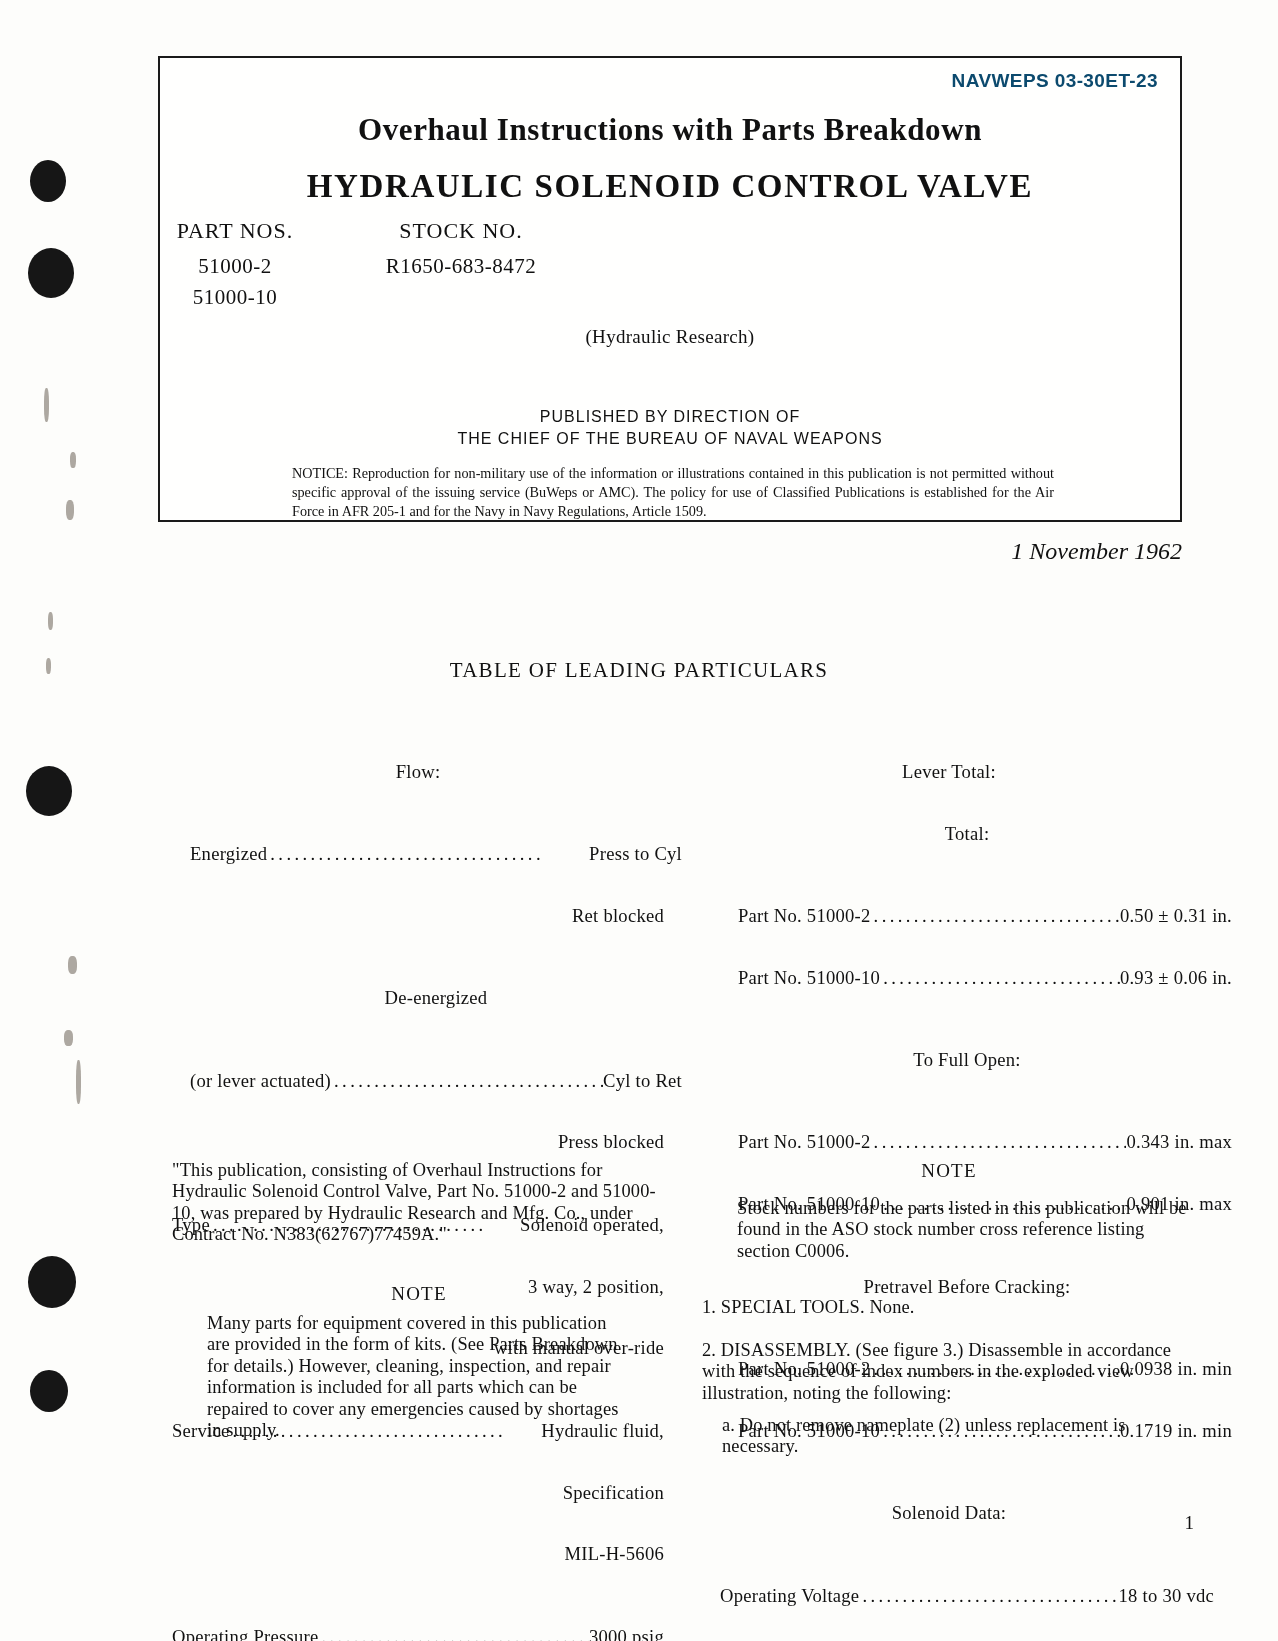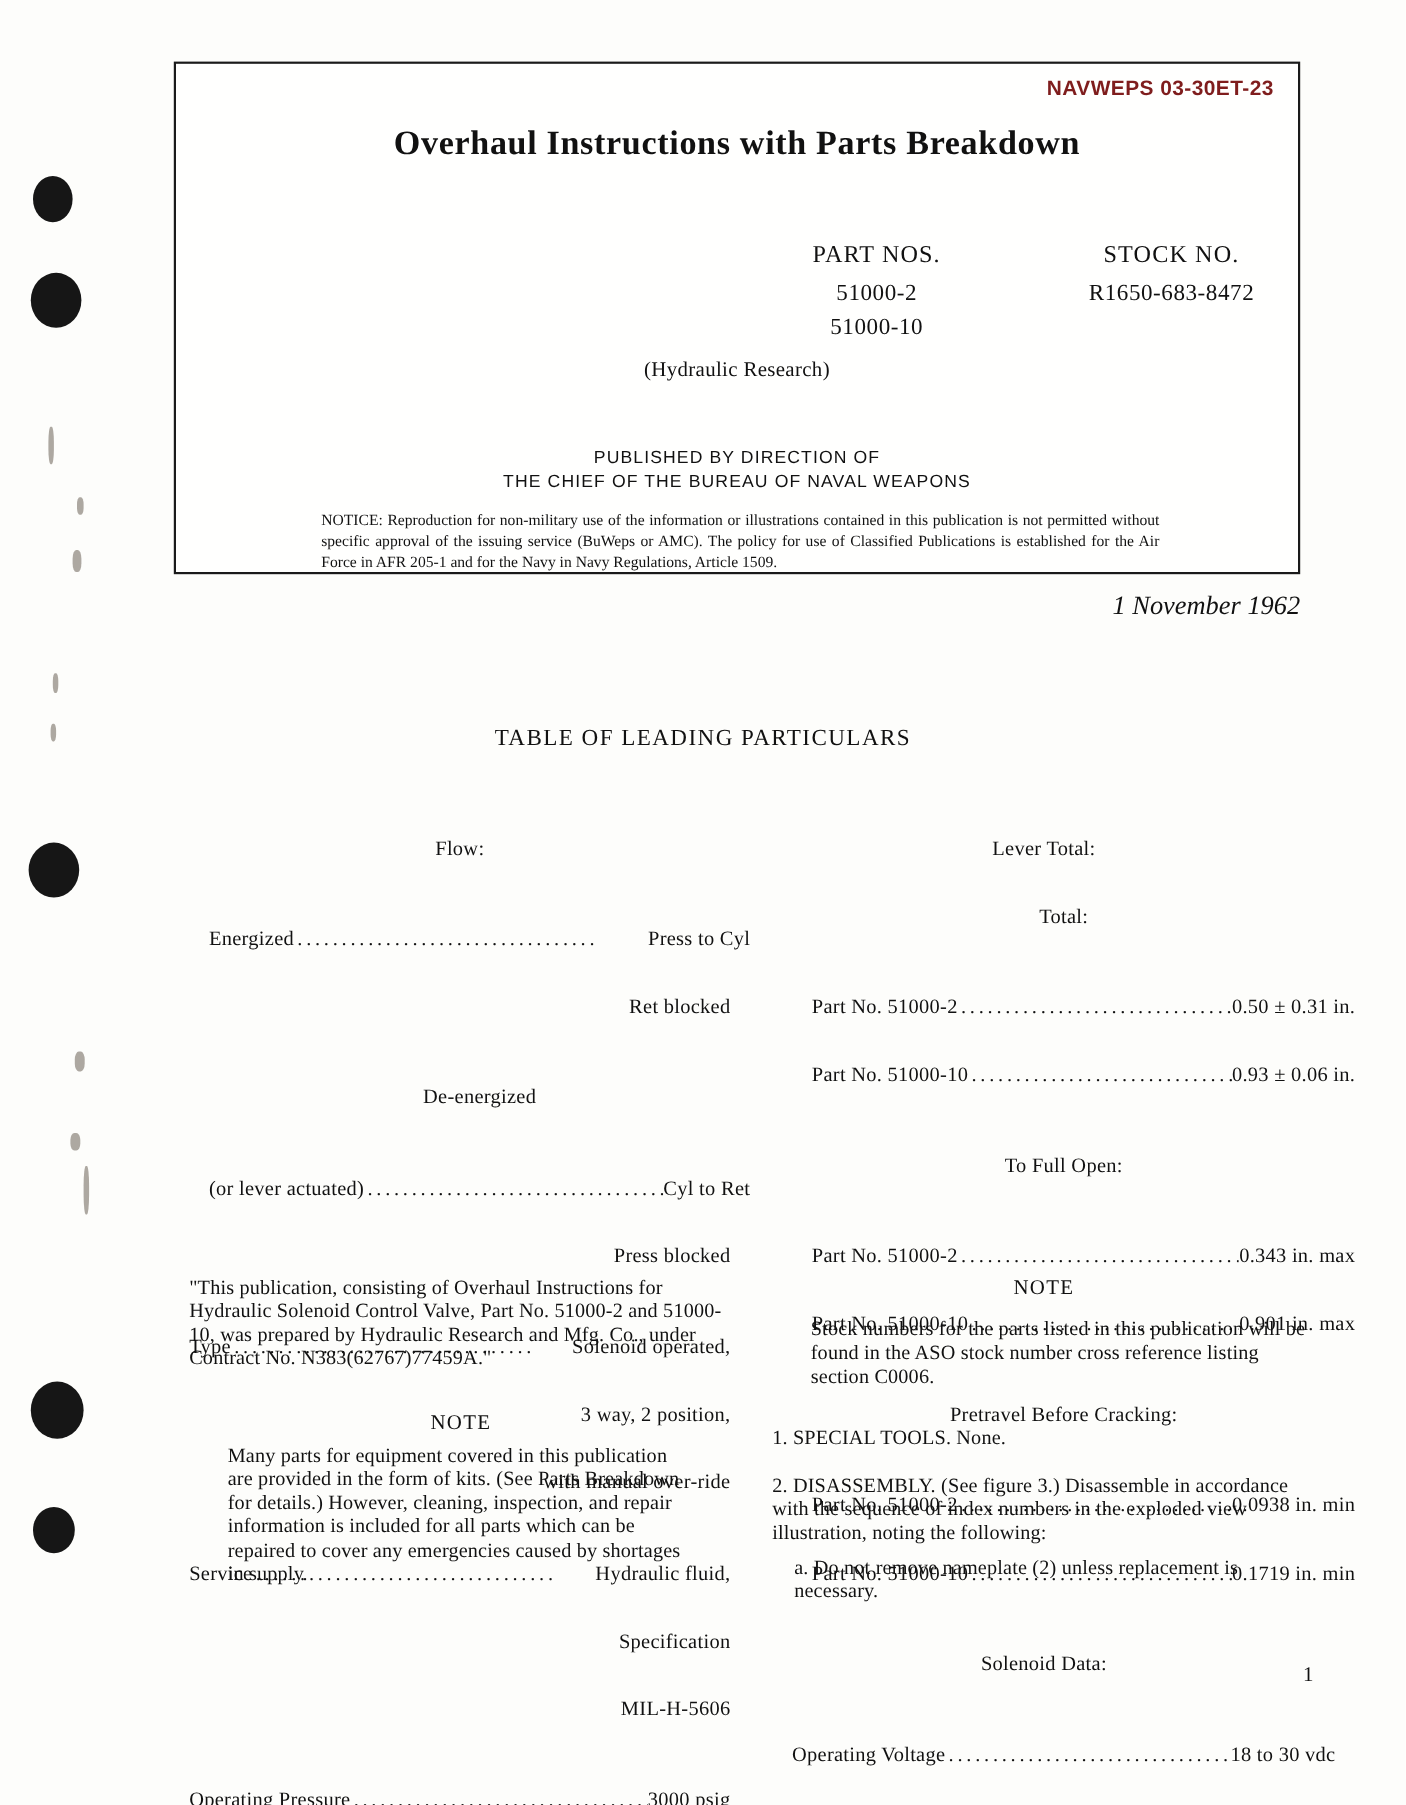--- a/index.html
+++ b/index.html
@@ -48,21 +48,21 @@
     background: #fffffe;
   }
   .nav-id {
     position: absolute;
     right: 22px;
     top: 12px;
     font-family: "Liberation Sans", "DejaVu Sans", sans-serif;
     font-size: 19px;
     font-weight: 700;
     letter-spacing: .4px;
-    color: #7f1d1d;
+    color: #0c4a6e;
     padding-left: 32px;
   }
   .t-line1 {
     position: absolute;
     top: 54px;
     left: 0; right: 0;
     text-align: center;
     font-size: 31px;
     font-weight: 700;
     letter-spacing: .6px;
@@ -74,22 +74,22 @@
     text-align: center;
     font-size: 33px;
     font-weight: 700;
     letter-spacing: 1.6px;
   }
   .partstock {
     position: absolute;
     top: 160px;
     left: 0; right: 0;
     display: flex;
-    justify-content: flex-end;
-    gap: 78px;
+    justify-content: flex-start;
+    gap: 36px;
     font-size: 22px;
     letter-spacing: .8px;
   }
   .ps-col { text-align: left; }
   .ps-head { font-size: 22px; letter-spacing: 1px; }
   .ps-val  { font-size: 21px; margin-top: 10px; letter-spacing: .5px; }
   .ps-val2 { font-size: 21px; margin-top: 6px;  letter-spacing: .5px; }
   .ps-col.left  { width: 150px; text-align: center; }
   .ps-col.right { width: 230px; text-align: center; }
 
@@ -230,20 +230,21 @@
   <div class="speck" style="left:66px; top:500px; width:8px; height:20px;"></div>
   <div class="speck" style="left:48px; top:612px; width:5px; height:18px;"></div>
   <div class="speck" style="left:46px; top:658px; width:5px; height:16px;"></div>
   <div class="speck" style="left:68px; top:956px; width:9px; height:18px;"></div>
   <div class="speck" style="left:64px; top:1030px; width:9px; height:16px;"></div>
   <div class="speck" style="left:76px; top:1060px; width:5px; height:44px;"></div>
 
   <div class="title-frame">
     <div class="nav-id">NAVWEPS 03-30ET-23</div>
     <div class="t-line1">Overhaul Instructions with Parts Breakdown</div>
+    <div class="t-line2">HYDRAULIC SOLENOID CONTROL VALVE</div>
 
     <div class="partstock">
       <div class="ps-col left">
         <div class="ps-head">PART NOS.</div>
         <div class="ps-val">51000-2</div>
         <div class="ps-val2">51000-10</div>
       </div>
       <div class="ps-col right">
         <div class="ps-head">STOCK NO.</div>
         <div class="ps-val">R1650-683-8472</div>

